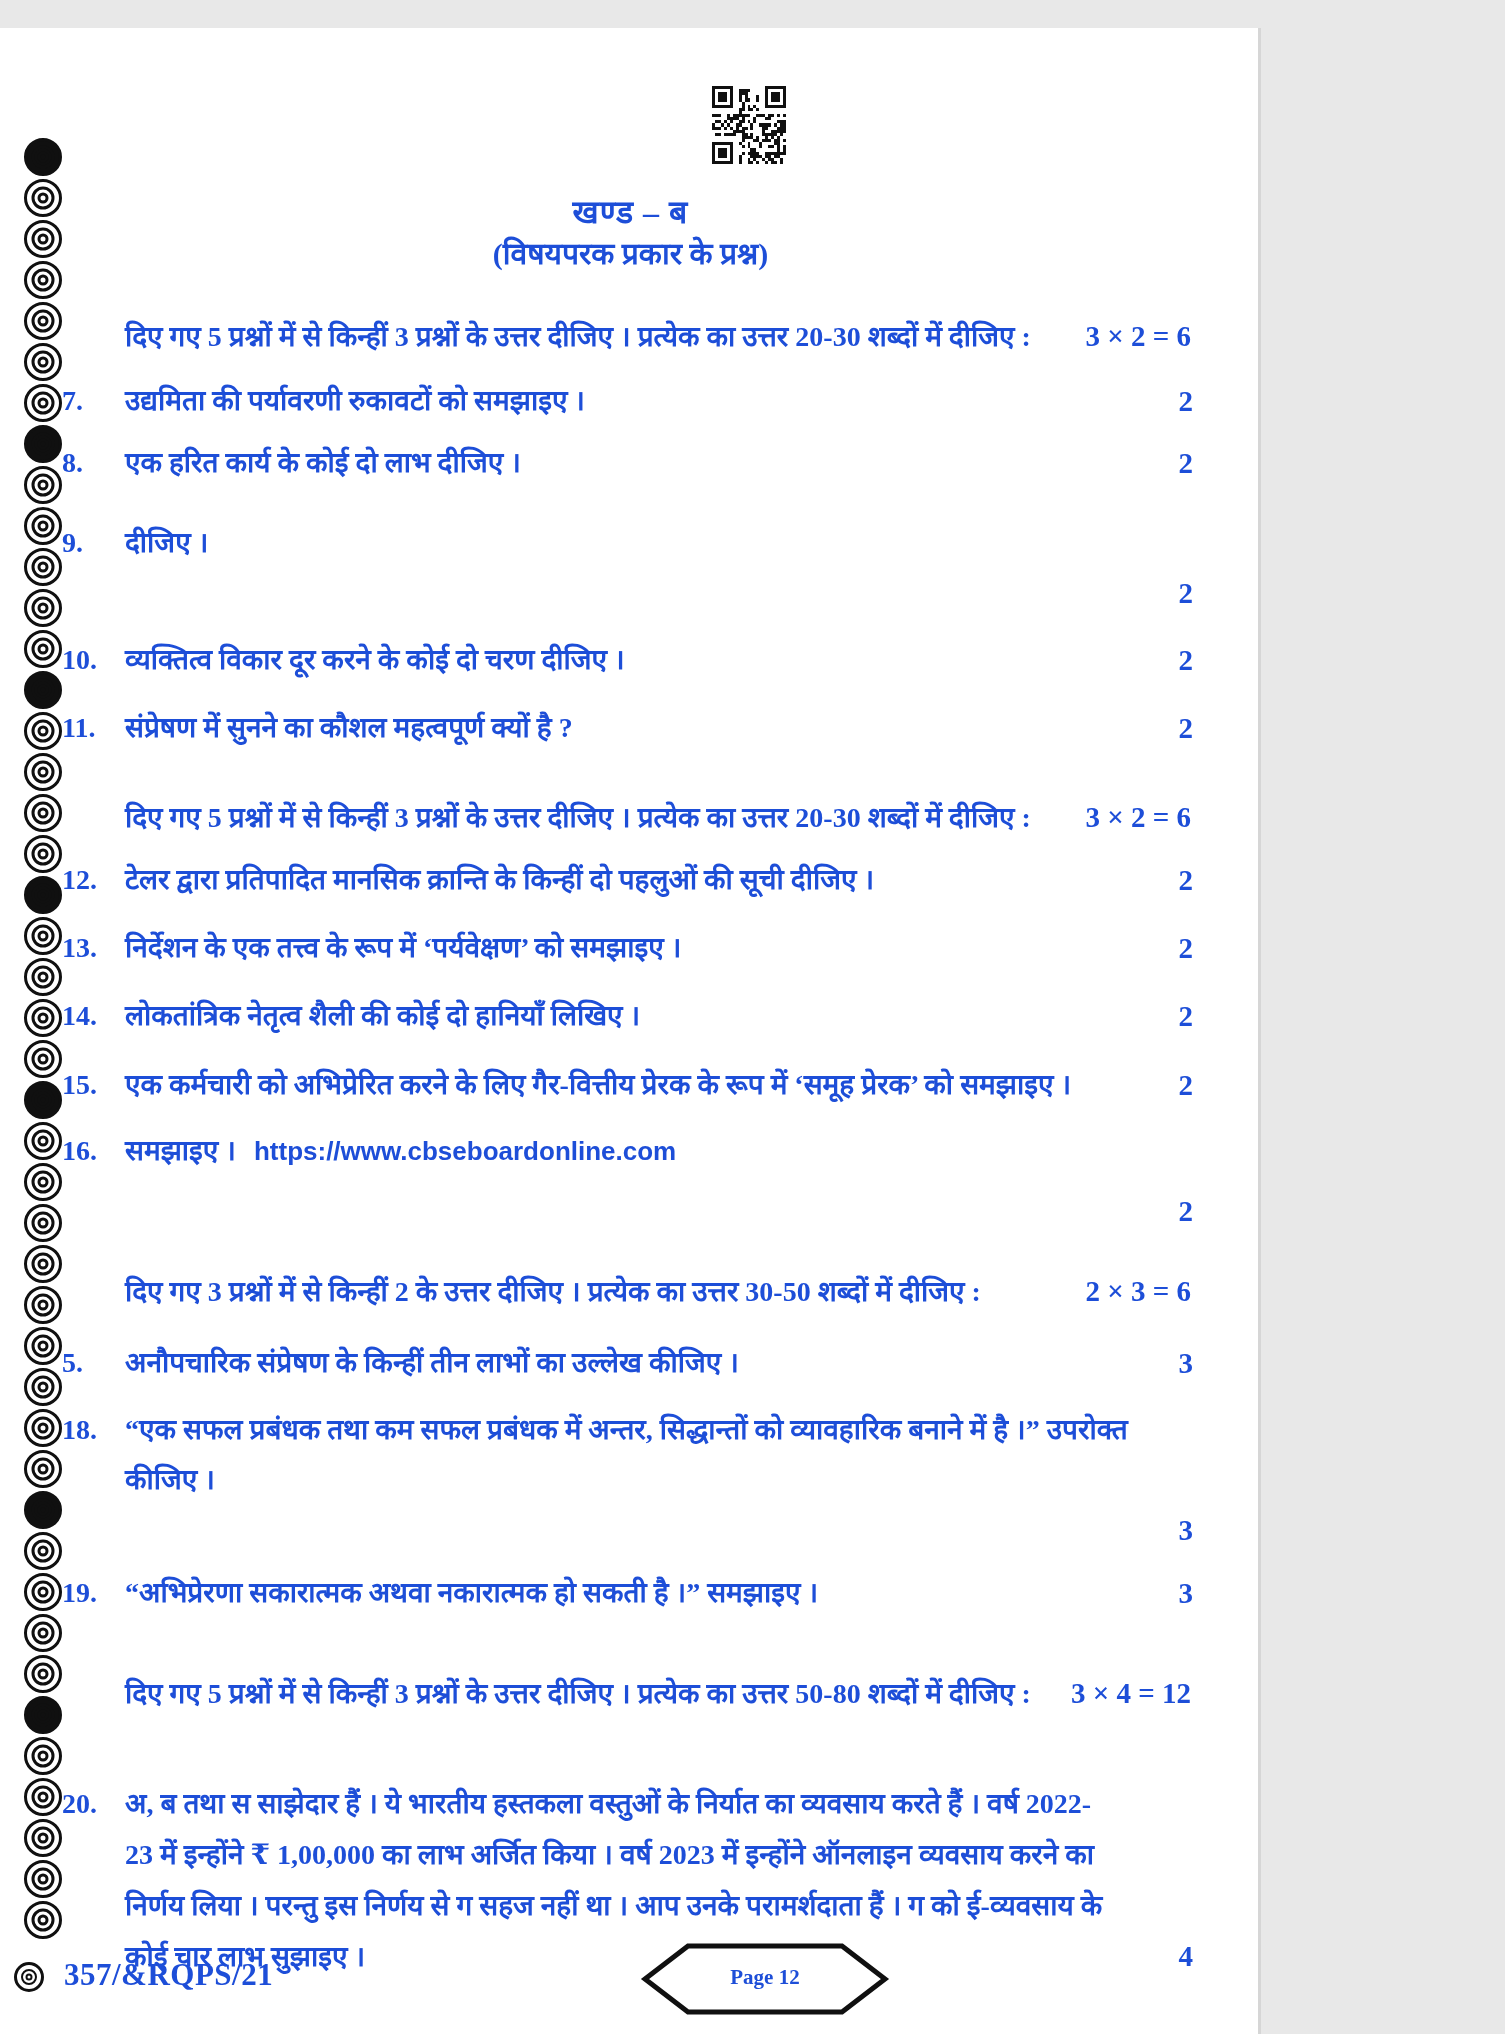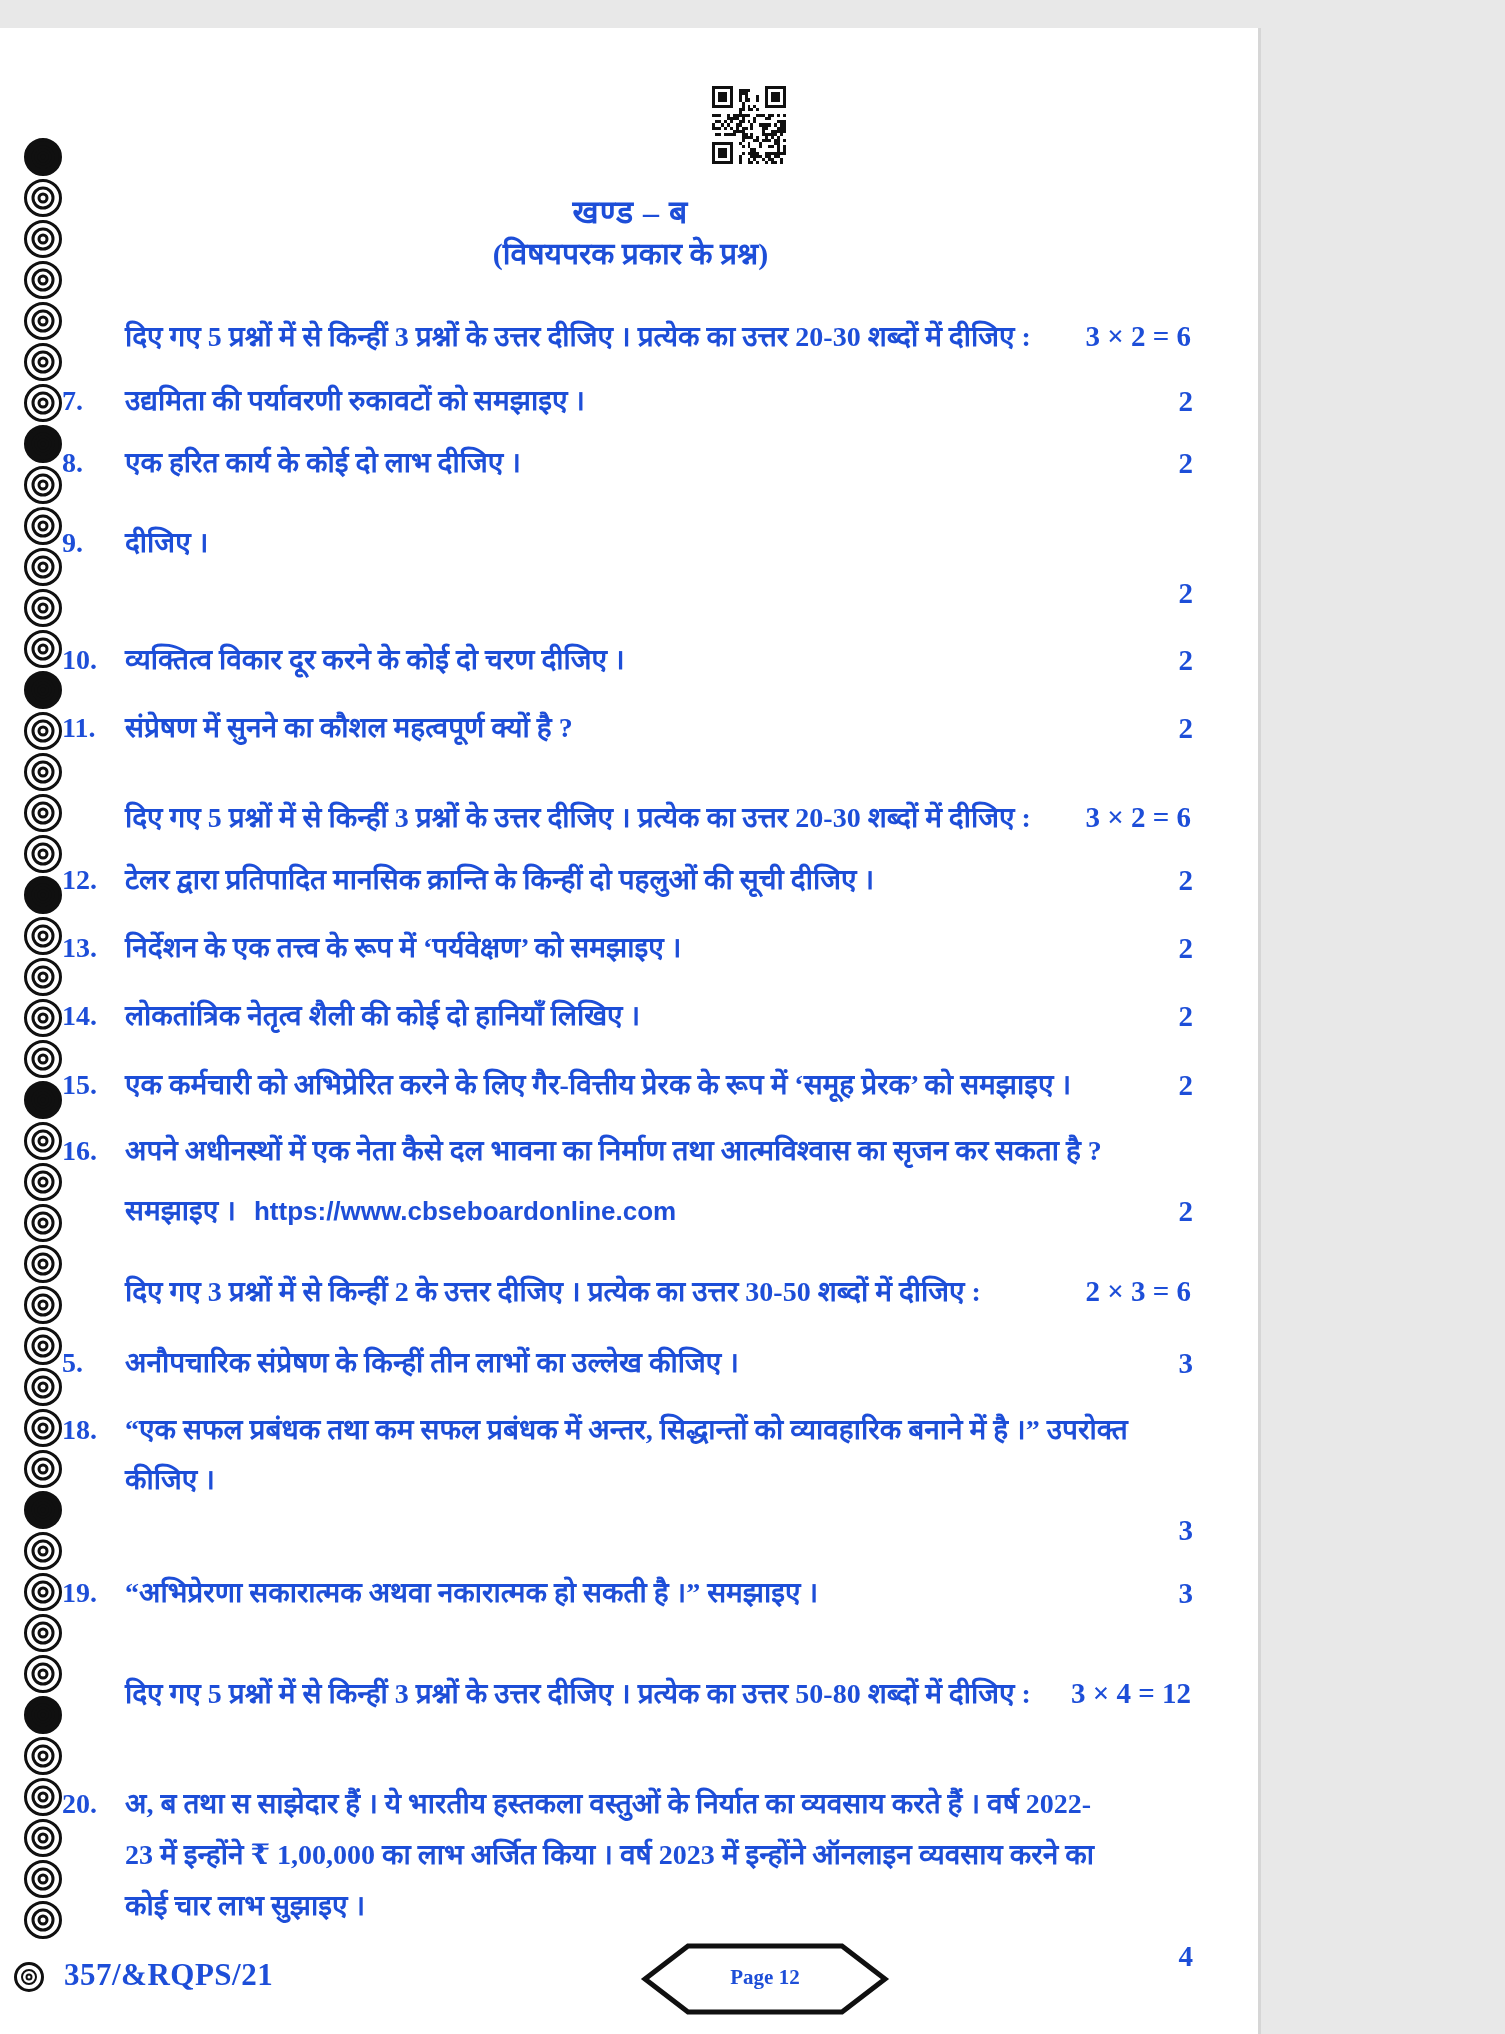--- a/index.html
+++ b/index.html
@@ -371,21 +371,20 @@
       <div class="q-row" style="top: 1032px; line-height: 50px; height: 50px;">
         <span class="q-num">15.</span>
         <div class="q-lines">
           <div class="q-line" style="height: 50px;">एक कर्मचारी को अभिप्रेरित करने के लिए गैर-वित्तीय प्रेरक के रूप में ‘समूह प्रेरक’ को समझाइए ।</div>
         </div>
         <span class="q-marks">2</span>
       </div>
       <div class="q-row" style="top: 1093px; line-height: 60px; height: 120px;">
         <span class="q-num">16.</span>
         <div class="q-lines">
-          <div class="q-line" style="height: 60px;">अपने अधीनस्थों में एक नेता कैसे दल भावना का निर्माण तथा आत्मविश्वास का सृजन कर सकता है ?</div>
           <div class="q-line" style="height: 60px;">समझाइए ।<span class="q-link">https://www.cbseboardonline.com</span></div>
         </div>
         <span class="q-marks">2</span>
       </div>
       <div class="i-row" style="top: 1243px;">
         <div class="i-text">दिए गए 3 प्रश्नों में से किन्हीं 2 के उत्तर दीजिए । प्रत्येक का उत्तर 30-50 शब्दों में दीजिए :</div>
         <span class="i-marks">2 × 3 = 6</span>
       </div>
       <div class="q-row" style="top: 1310px; line-height: 50px; height: 50px;">
         <span class="q-num">5.</span>
@@ -411,20 +410,21 @@
       </div>
       <div class="i-row" style="top: 1645px;">
         <div class="i-text">दिए गए 5 प्रश्नों में से किन्हीं 3 प्रश्नों के उत्तर दीजिए । प्रत्येक का उत्तर 50-80 शब्दों में दीजिए :</div>
         <span class="i-marks">3 × 4 = 12</span>
       </div>
       <div class="q-row" style="top: 1750px; line-height: 51px; height: 204px;">
         <span class="q-num">20.</span>
         <div class="q-lines">
           <div class="q-line" style="height: 51px;">अ, ब तथा स साझेदार हैं । ये भारतीय हस्तकला वस्तुओं के निर्यात का व्यवसाय करते हैं । वर्ष  2022-</div>
           <div class="q-line" style="height: 51px;">23 में इन्होंने ₹ 1,00,000 का लाभ अर्जित किया । वर्ष 2023 में इन्होंने ऑनलाइन व्यवसाय करने का</div>
+          <div class="q-line" style="height: 51px;">निर्णय लिया । परन्तु इस निर्णय से ग सहज नहीं था । आप उनके परामर्शदाता हैं । ग को ई-व्यवसाय के</div>
           <div class="q-line" style="height: 51px;">कोई चार लाभ सुझाइए ।</div>
         </div>
         <span class="q-marks">4</span>
       </div>
     </div>
 
   <div class="ring footer-ring"></div>
   <div class="footer-code">357/&amp;RQPS/21</div>
   <div class="hexagon">
     <svg viewBox="0 0 250 76">

